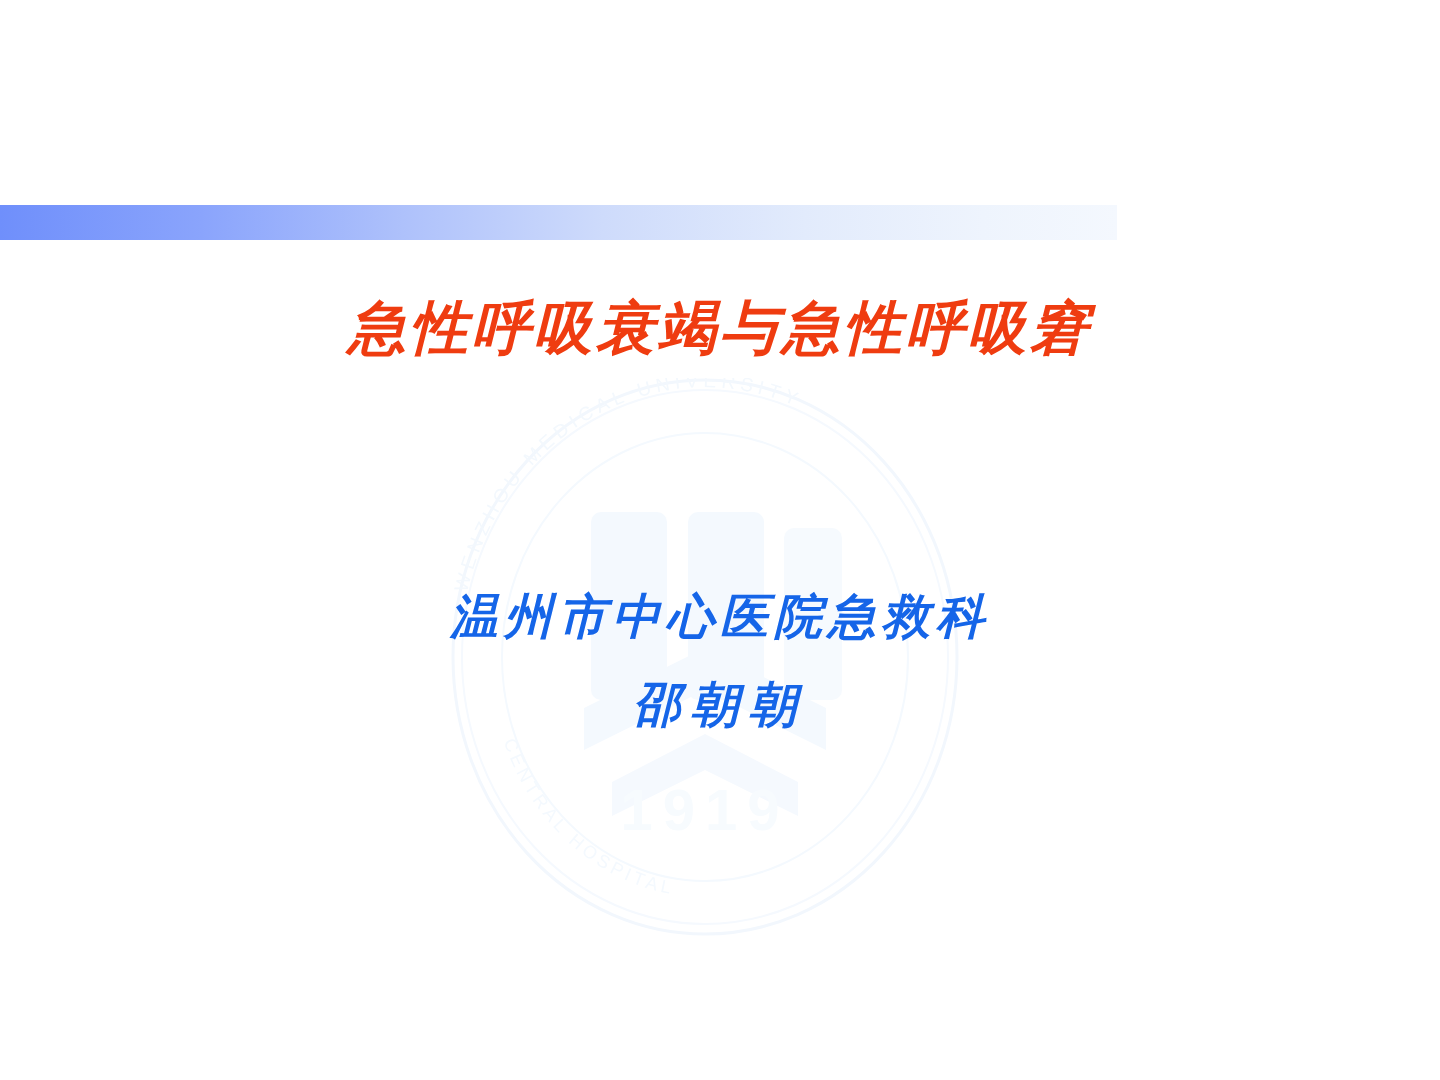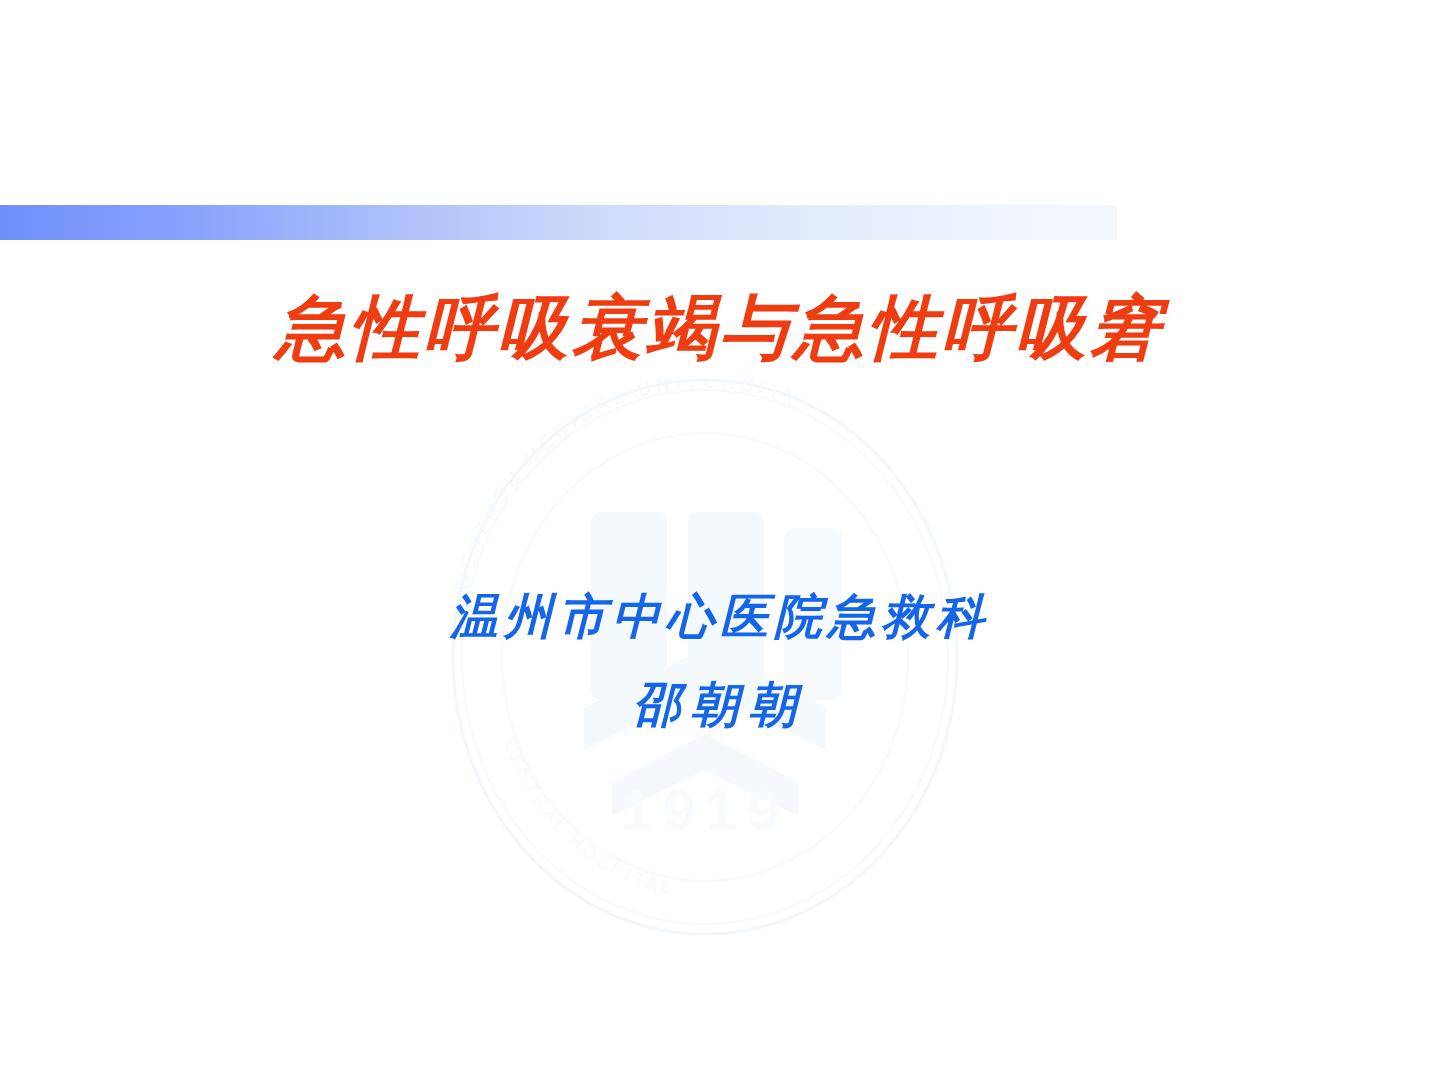--- a/index.html
+++ b/index.html
@@ -69,21 +69,21 @@
     left: 0;
     top: 272px;
     width: 1440px;
     text-align: center;
   }
   .title-line {
     display: block;
     font-family: "DejaVu Serif", "Liberation Serif", serif;
     font-weight: bold;
     font-style: italic;
-    font-size: 70px;
+    font-size: 58px;
     line-height: 112px;
     letter-spacing: 4px;
     color: #ef3c10;
     white-space: nowrap;
   }
 
   .presenter-block {
     position: absolute;
     left: 0;
     top: 572px;

